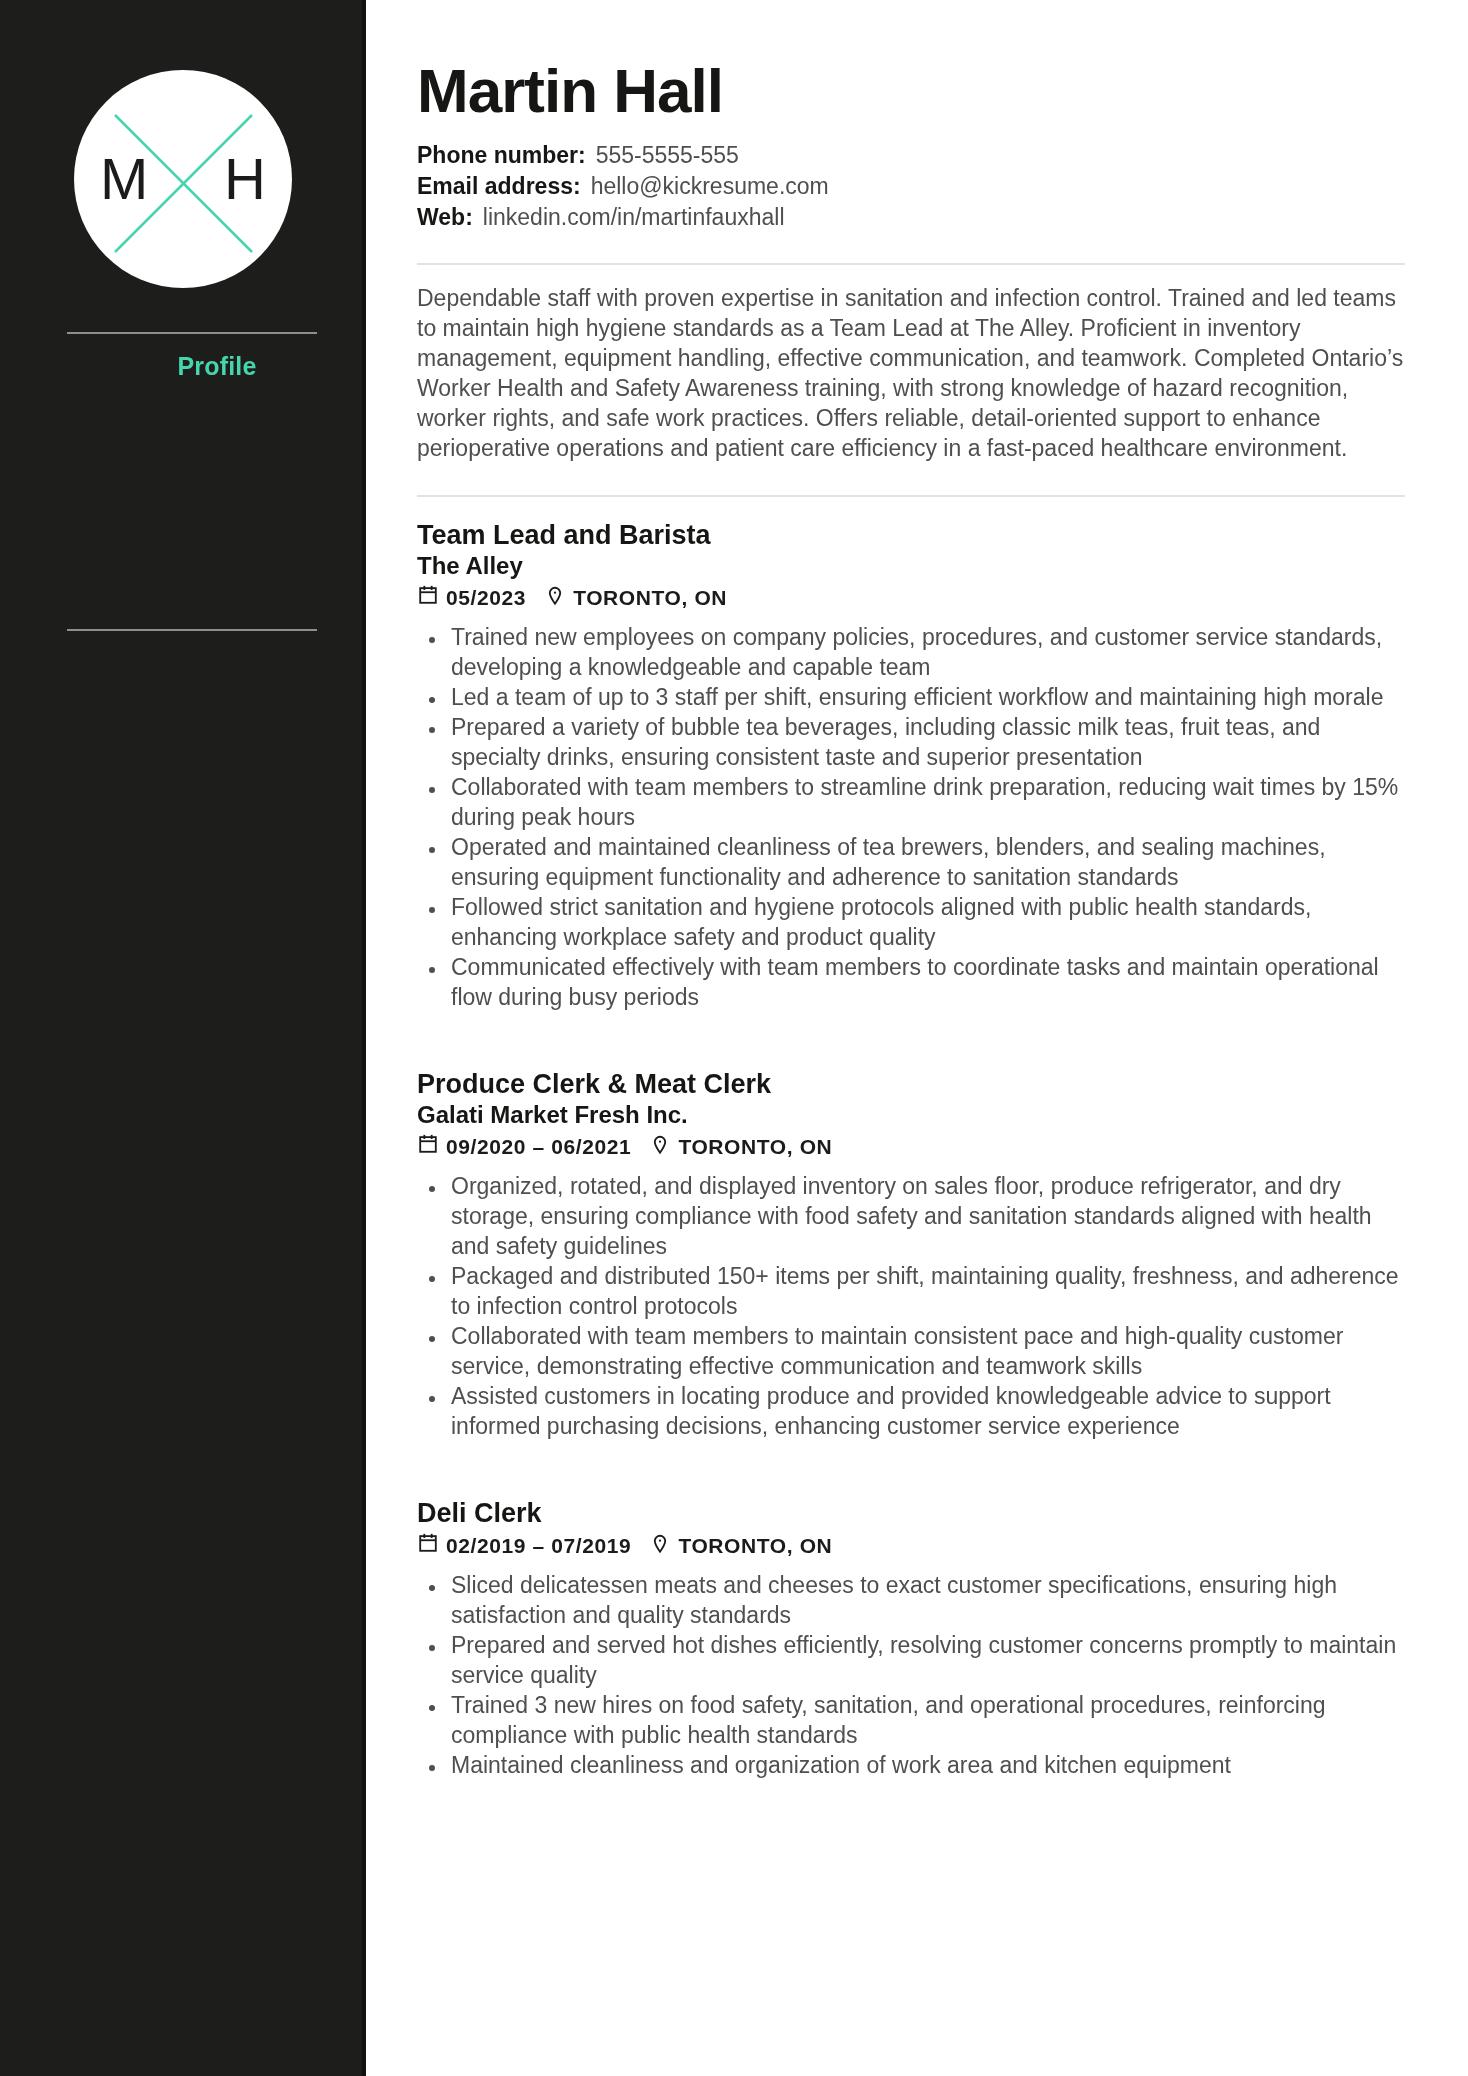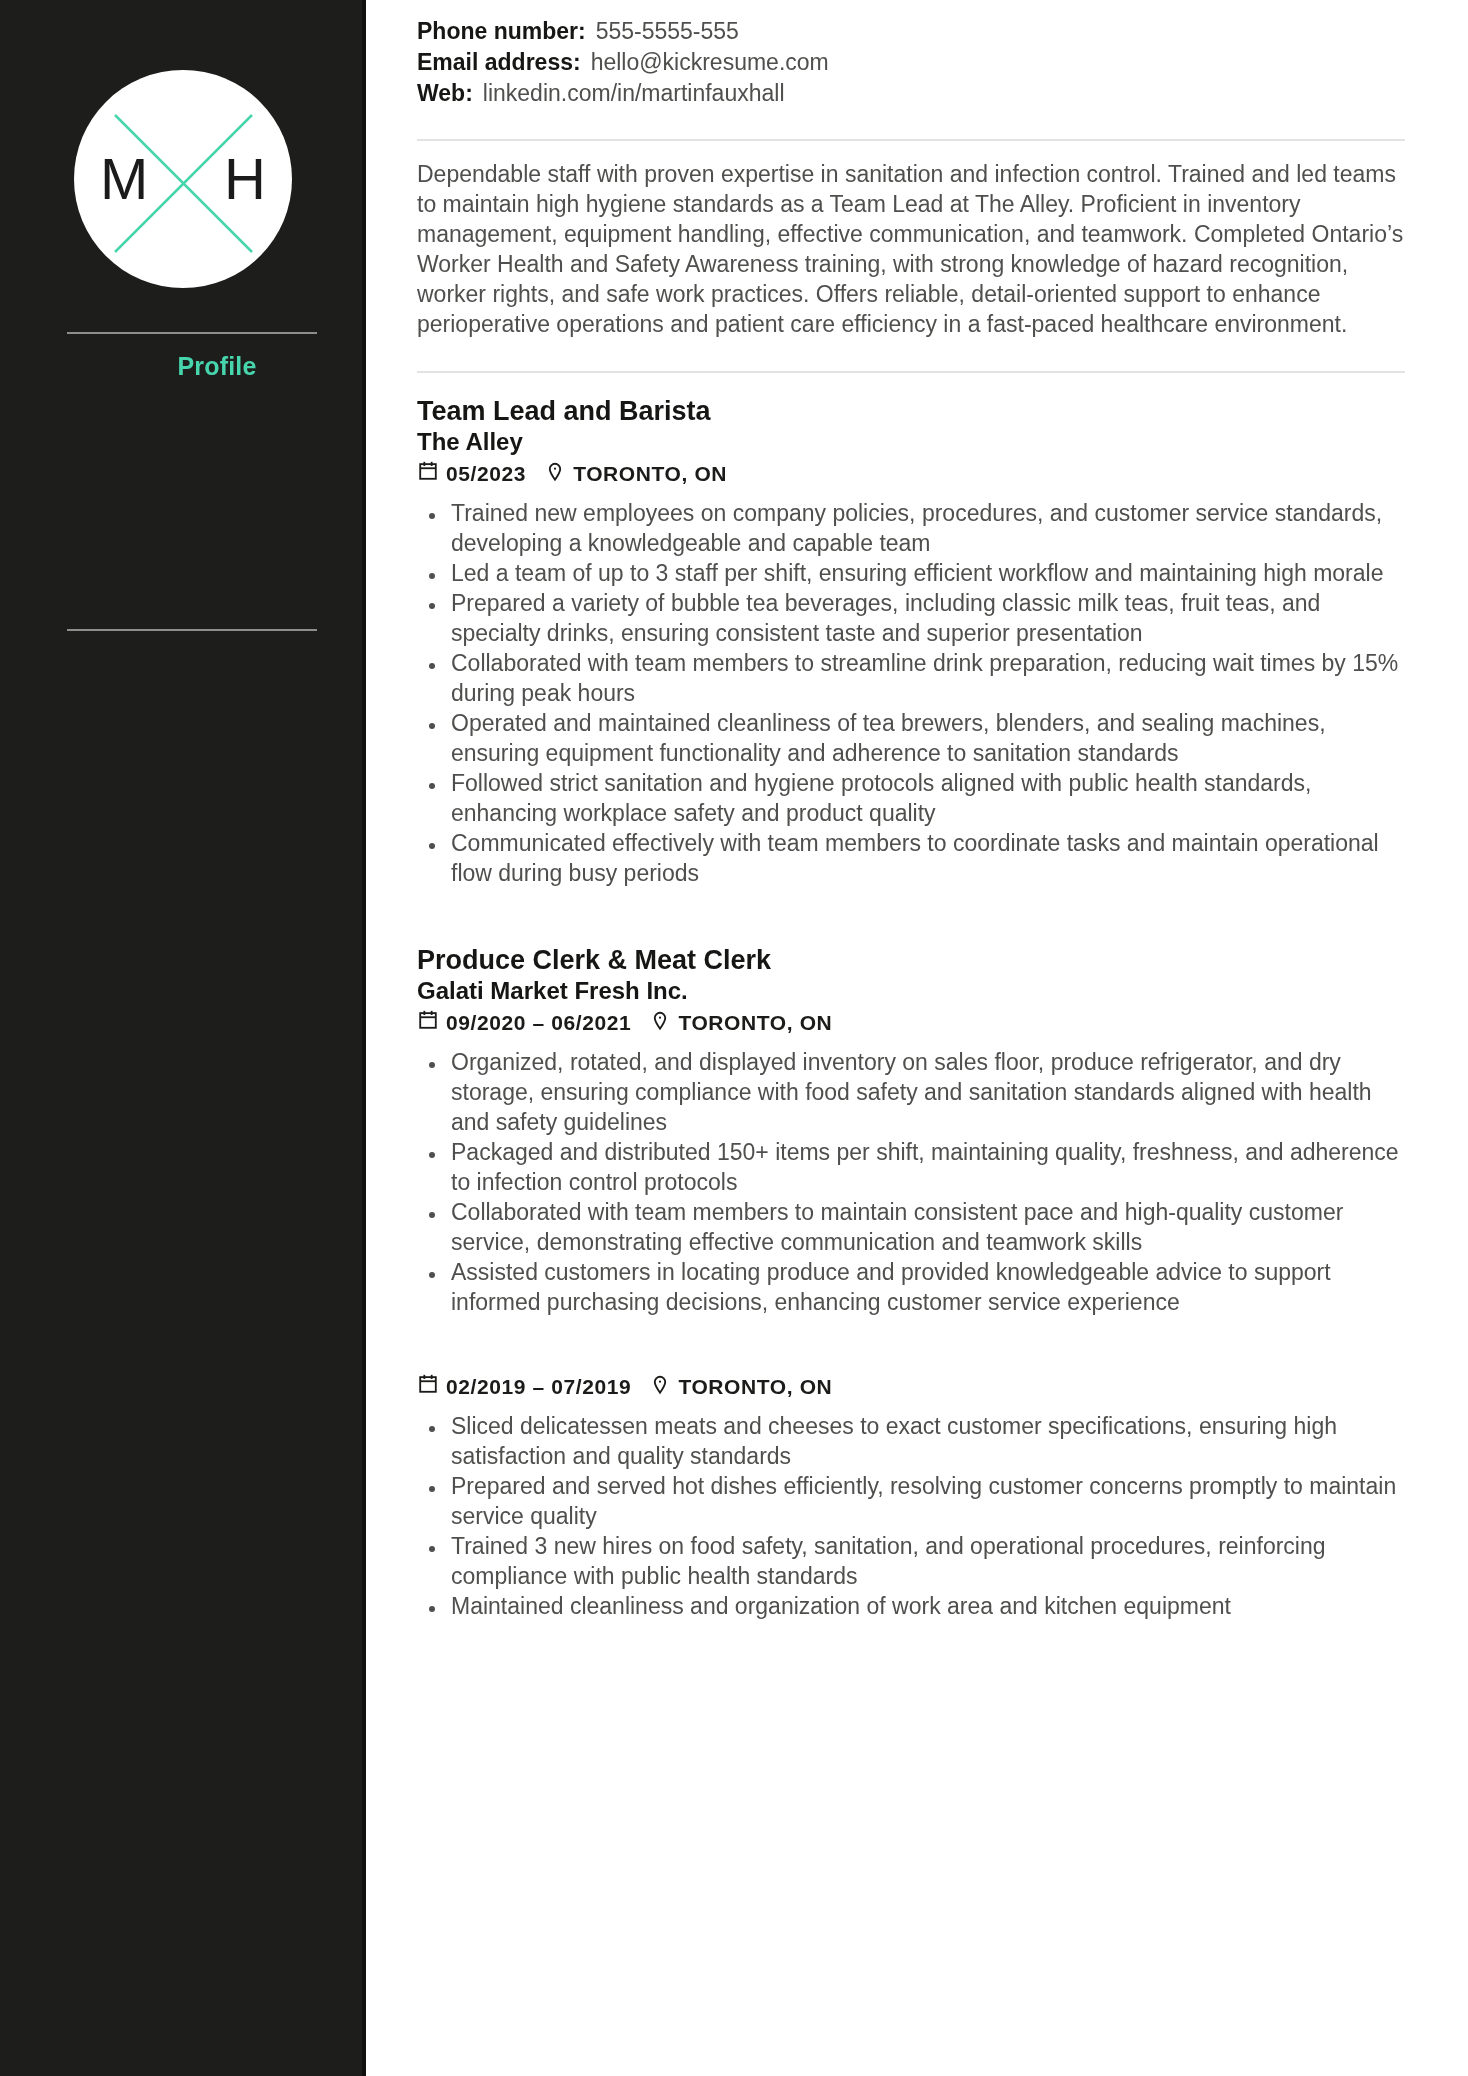--- a/index.html
+++ b/index.html
@@ -102,20 +102,21 @@
       <span class="monogram-letter">H</span>
     </div>
 
     <div class="side-rule rule-profile"></div>
     <div class="side-label label-profile" style="color:#46d5ad">Profile</div>
 
     <div class="side-rule rule-work"></div>
   </aside>
 
   <main class="main">
+    <h1 class="person-name">Martin Hall</h1>
 
     <div class="contact">
       <div class="contact-row">
         <span class="contact-label">Phone number:</span><span class="contact-value">555-5555-555</span>
       </div>
       <div class="contact-row">
         <span class="contact-label">Email address:</span><span class="contact-value">hello@kickresume.com</span>
       </div>
       <div class="contact-row">
         <span class="contact-label">Web:</span><span class="contact-value">linkedin.com/in/martinfauxhall</span>
@@ -184,20 +185,21 @@
     </div>
     <ul class="job-bullets">
             <li>Organized, rotated, and displayed inventory on sales floor, produce refrigerator, and dry storage, ensuring compliance with food safety and sanitation standards aligned with health and safety guidelines</li>
             <li>Packaged and distributed 150+ items per shift, maintaining quality, freshness, and adherence to infection control protocols</li>
             <li>Collaborated with team members to maintain consistent pace and high-quality customer service, demonstrating effective communication and teamwork skills</li>
             <li>Assisted customers in locating produce and provided knowledgeable advice to support informed purchasing decisions, enhancing customer service experience</li>
           </ul>
   </section>
 
   <section class="job">
+    <h3 class="job-title">Deli Clerk</h3>
     <div class="job-meta">
       <span class="icon">
         <svg viewBox="0 0 24 24" fill="none" stroke="currentColor" stroke-width="2">
           <rect x="3.5" y="4.5" width="17" height="16"></rect>
           <line x1="3.5" y1="9" x2="20.5" y2="9"></line>
           <line x1="8" y1="2" x2="8" y2="6.5"></line>
           <line x1="16" y1="2" x2="16" y2="6.5"></line>
         </svg>
       </span>
       <span class="job-dates">02/2019 – 07/2019</span>

